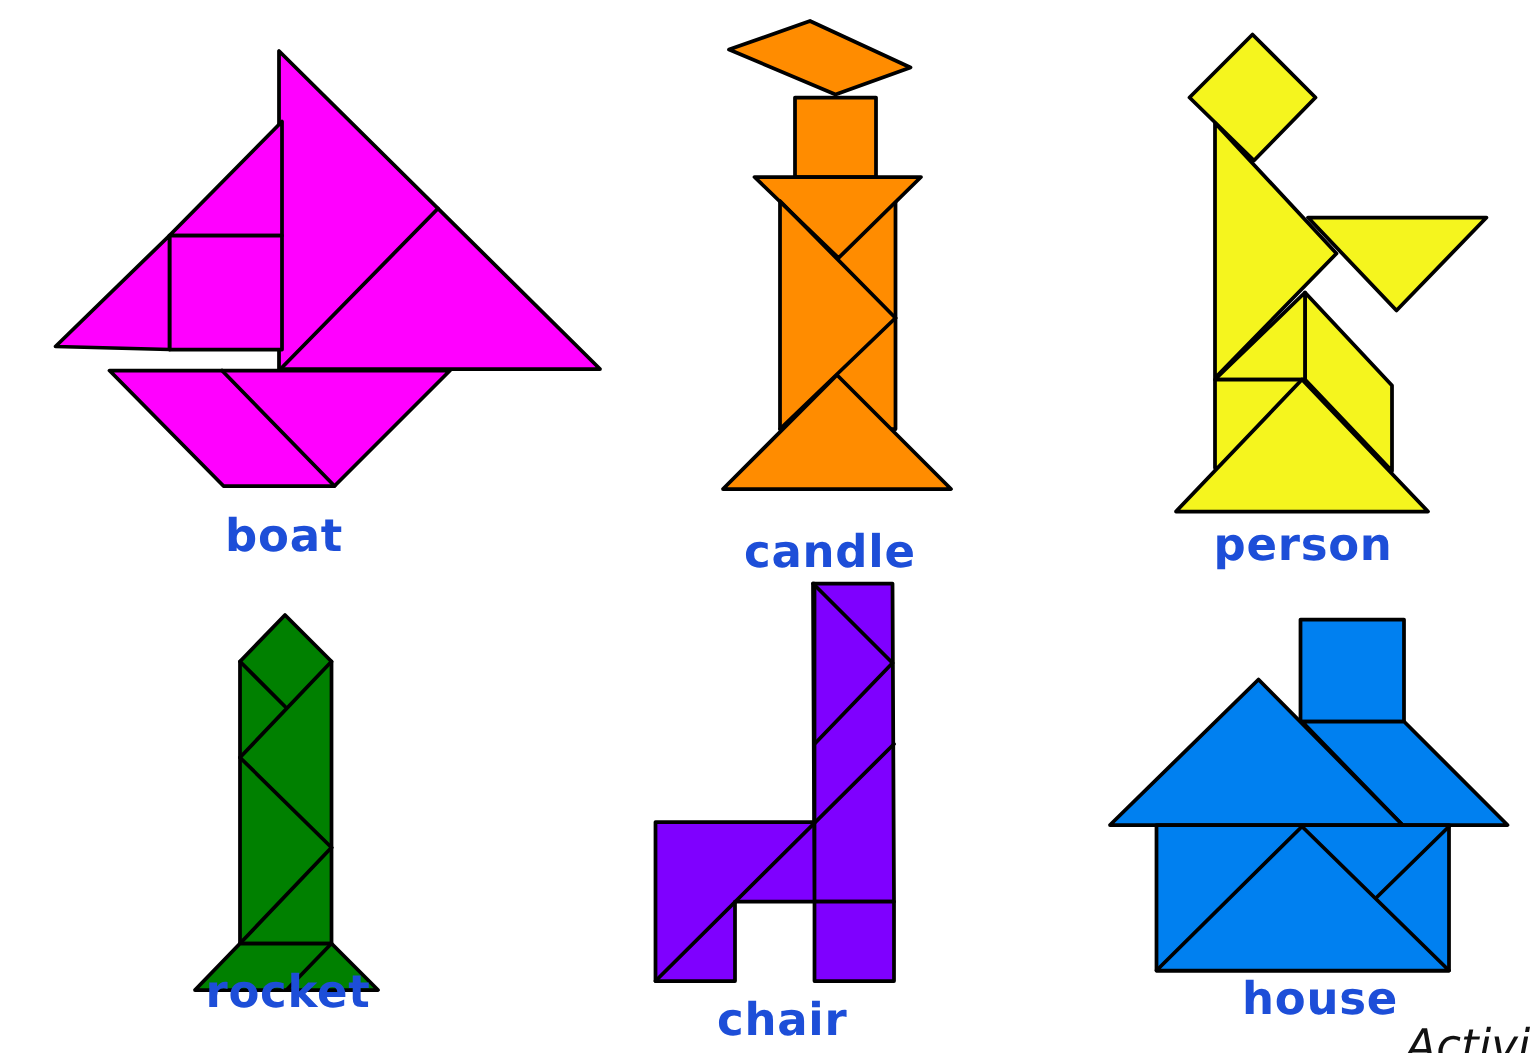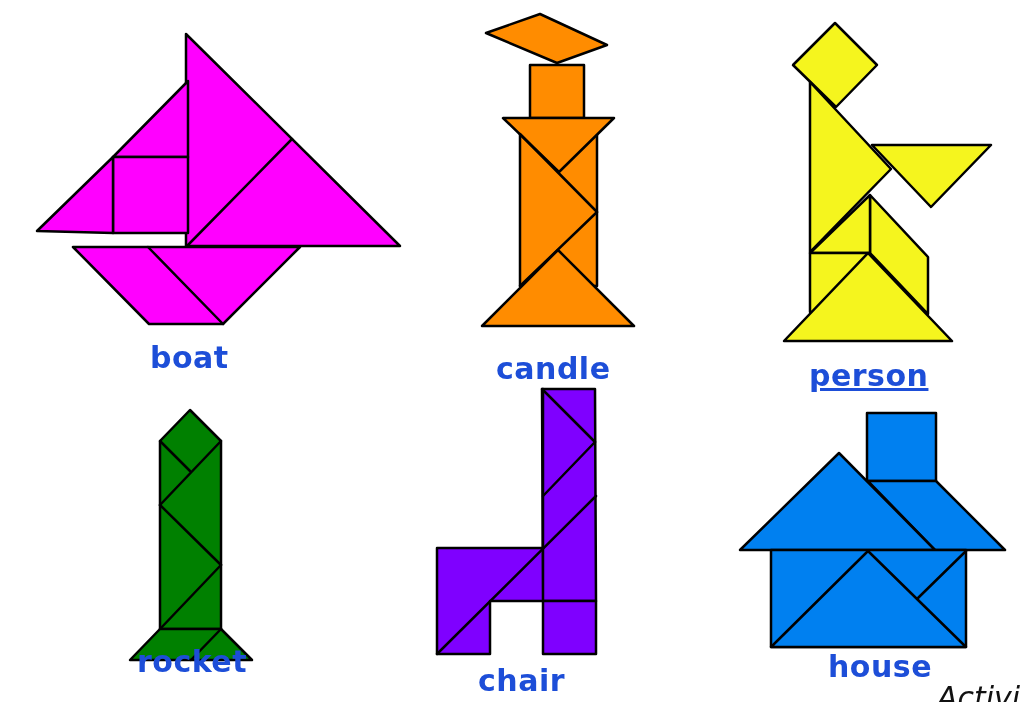--- a/index.html
+++ b/index.html
@@ -68,17 +68,17 @@
     <polygon points="868,481 936,481 1005,550 935,550"></polygon>
     <polygon points="740,550 839,453 935,550"></polygon>
     <polygon points="771,550 966,550 966,647 771,647"></polygon>
     <polygon points="771,647 868,551 966,647"></polygon>
     <line x1="918" y1="598" x2="966" y2="551"></line>
   </g>
 </svg>
 
 <div class="lbl" style="left:150px; top:343px;">boat</div>
 <div class="lbl" style="left:496px; top:354px;">candle</div>
-<div class="lbl" style="left:809px; top:361px;text-decoration:underline;">person</div>
+<div class="lbl" style="left:809px; top:349px;">person</div>
 <div class="lbl" style="left:137px; top:647px;">rocket</div>
 <div class="lbl" style="left:478px; top:666px;">chair</div>
 <div class="lbl" style="left:828px; top:652px;text-align:center;">house</div>
 <div class="cut" style="left:937px; top:683px;">Activi</div>
 
 </body></html>

